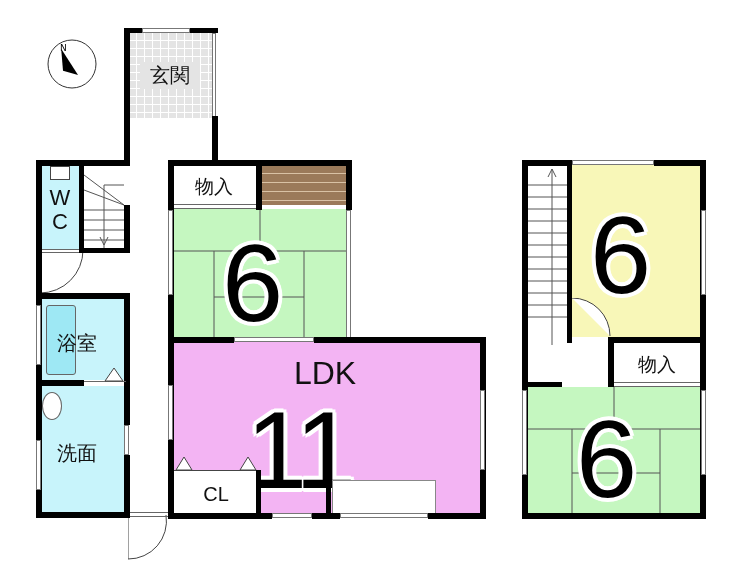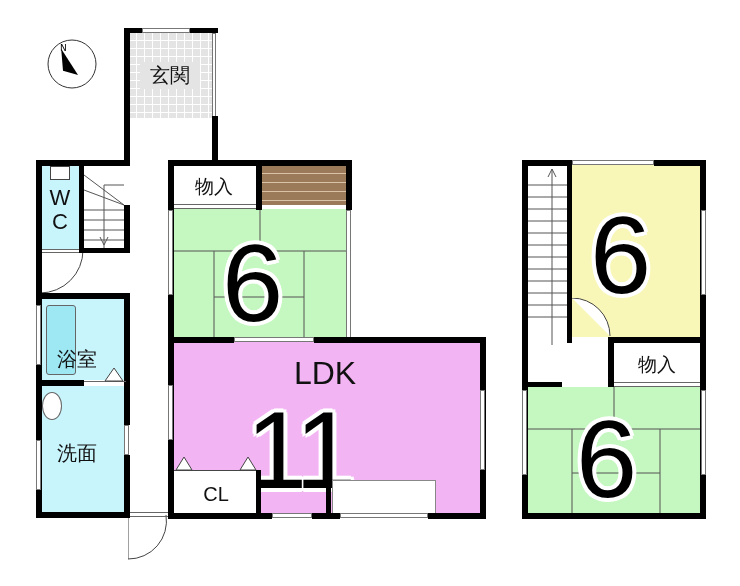--- a/index.html
+++ b/index.html
@@ -47,21 +47,21 @@
     </g>
   </svg>
 </div>
 
 <svg class="abs" style="left:40px;top:250px;" width="45" height="45">
   <path d="M0 43 A43 43 0 0 0 43 0" fill="none" stroke="#444" stroke-width="1"></path>
 </svg>
 
 <div class="abs" style="left:40px;top:298px;width:84px;height:82px;background:#c8f4fb;"></div>
 <div class="abs" style="left:46px;top:305px;width:30px;height:70px;background:#9ee8f4;border:1px solid #666;border-radius:3px;"></div>
-<div class="label" style="left:52px;top:330px;width:50px;font-size:20px;margin-top:16px;">浴室</div>
+<div class="label" style="left:52px;top:330px;width:50px;font-size:20px;">浴室</div>
 
 <div class="abs" style="left:40px;top:386px;width:84px;height:126px;background:#c8f4fb;"></div>
 <div class="abs" style="left:42px;top:392px;width:20px;height:28px;border:1px solid #666;border-radius:50%;background:#fff;"></div>
 <div class="label" style="left:52px;top:440px;width:50px;font-size:20px;">洗面</div>
 
 <svg class="abs" style="left:128px;top:515px;" width="42" height="45">
   <path d="M0 44 A38 38 0 0 0 38 0" fill="none" stroke="#444" stroke-width="1"></path>
   <line x1="0" y1="0" x2="0" y2="44" stroke="#444" stroke-width="1"></line>
 </svg>
 

